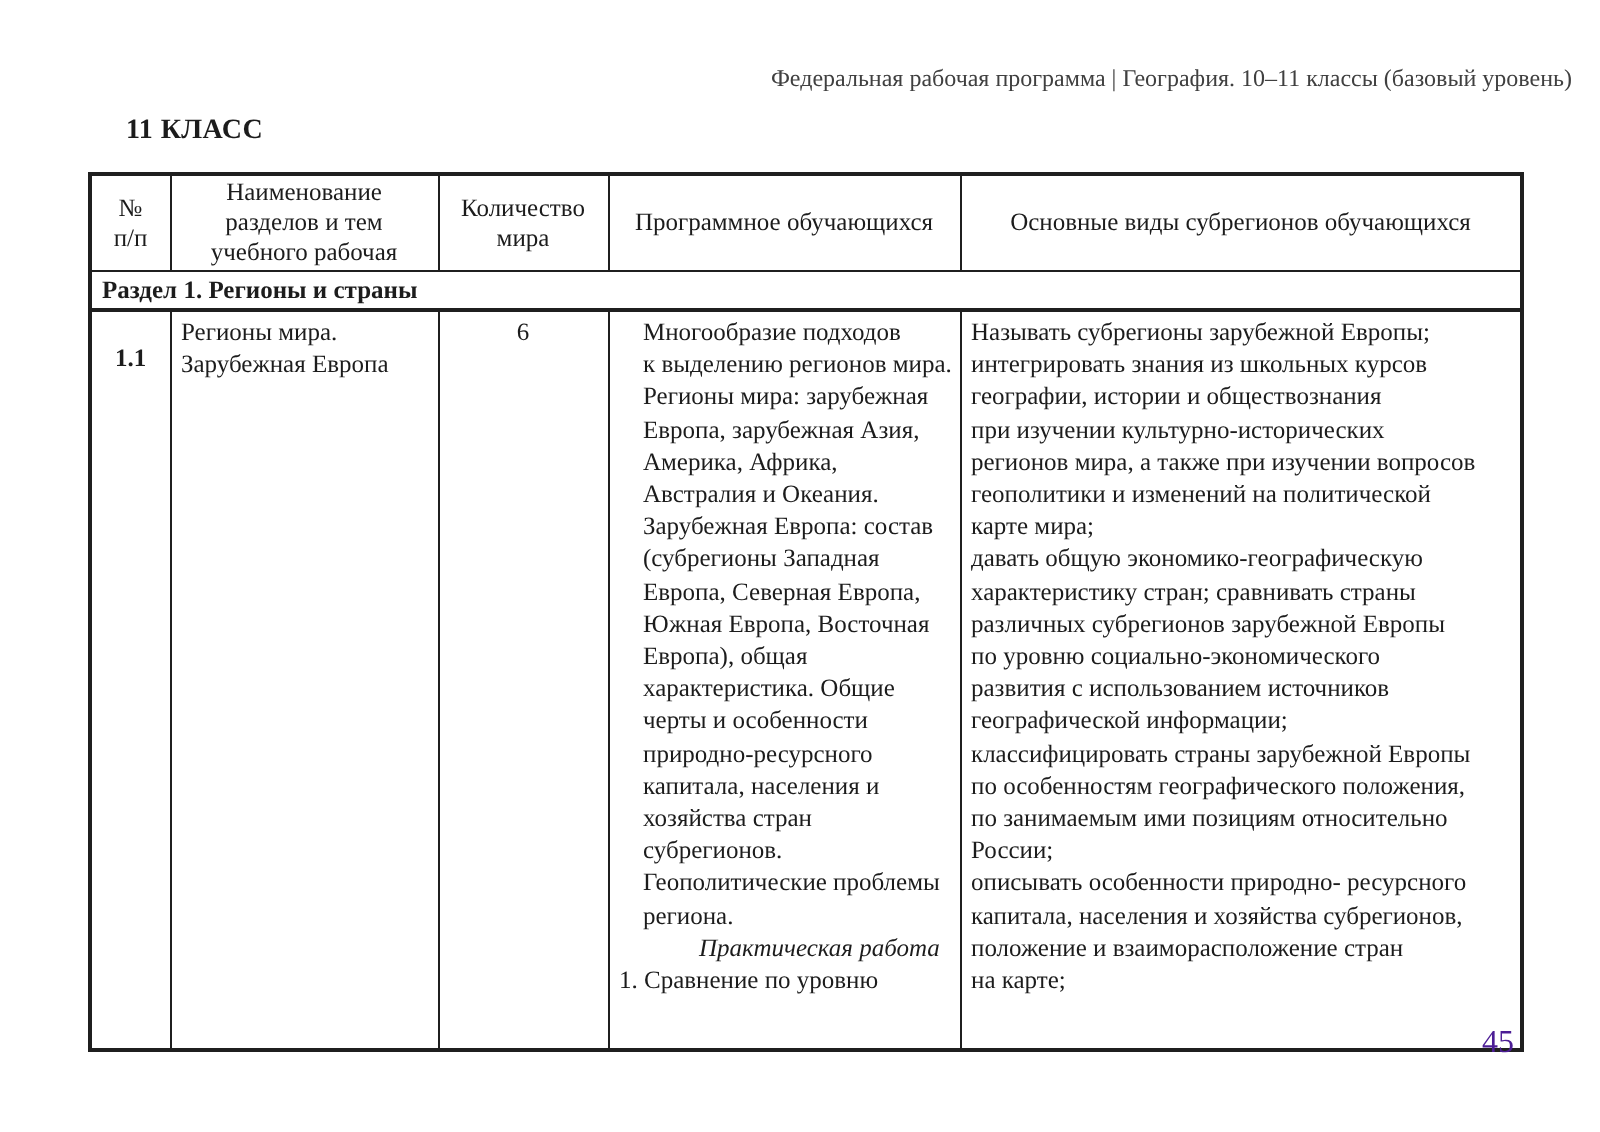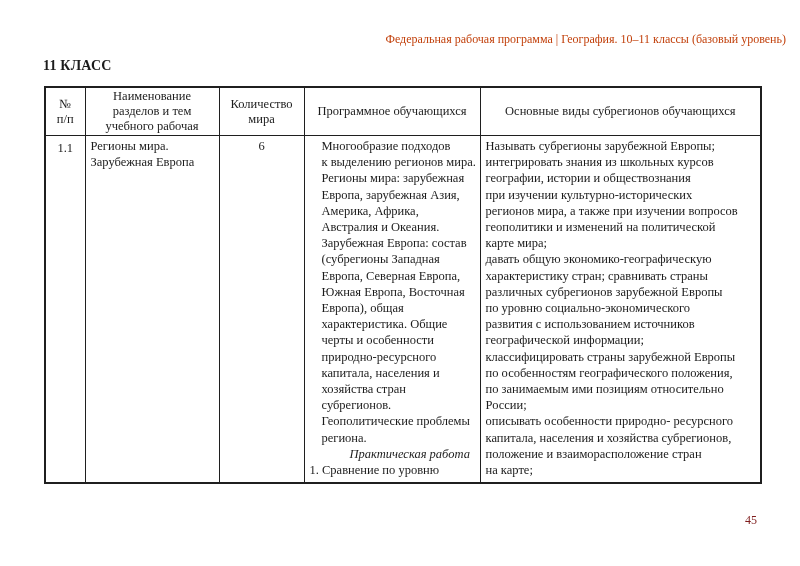--- a/index.html
+++ b/index.html
@@ -9,27 +9,27 @@
     font-family: "Liberation Serif", "DejaVu Serif", serif;
     color: #1c1c1c;
     overflow: hidden;
   }
   .sheet { position: relative; width: 800px; height: 566px; background: #fff; }
 
   .running-header {
     position: absolute;
     top: 32px; right: 14px;
     font-size: 12px;
-    color: #c2410c;
+    color: #404040;
     white-space: nowrap;
   }
 
   .page-title {
     position: absolute;
-    top: 58px; left: 43px;
+    top: 58px; left: 63px;
     font-size: 14px;
     font-weight: bold;
     letter-spacing: 0.2px;
   }
 
   table.program-table {
     position: absolute;
     top: 86px; left: 44px;
     width: 716px;
     border-collapse: collapse;
@@ -60,37 +60,37 @@
     height: 15px;
   }
   .body-row td {
     vertical-align: top;
     font-size: 12.5px;
     line-height: 16.2px;
     padding: 2px 3px 2px 5px;
     height: 338px;
   }
   .body-row td.cell-num {
-    font-weight: normal;
+    font-weight: bold;
     text-align: center;
-    padding: 4px 1px;
+    padding: 15px 1px;
     margin-top: 35px;
   }
   .body-row td.cell-hours {
     text-align: center;
     padding: 2px 1px;
   }
   .pre { white-space: pre-line; margin-left: 12px; }
   .italic-line { font-style: italic; margin-left: 40px; }
 
   .page-number {
     position: absolute;
     top: 513px; right: 43px;
-    font-size: 12px;
-    color: #7f1d1d;
+    font-size: 16px;
+    color: #4c1d95;
   }
 </style>
 </head>
 <body>
 
 <div class="sheet">
 
   <div class="running-header">Федеральная рабочая программа | География. 10–11 классы (базовый уровень)</div>
 
   <div class="page-title">11 КЛАСС</div>
@@ -110,20 +110,23 @@
         <th>Наименование
 разделов и тем
 учебного рабочая</th>
         <th>Количество
 мира</th>
         <th>Программное обучающихся</th>
         <th>Основные виды субрегионов обучающихся</th>
       </tr>
     </thead>
     <tbody>
+      <tr class="section-row">
+        <td colspan="5">Раздел 1. Регионы и страны</td>
+      </tr>
       <tr class="body-row">
         <td class="cell-num">1.1</td>
         <td class="pre">Регионы мира.
 Зарубежная Европа</td>
         <td class="cell-hours">6</td>
         <td>
           <div class="pre">Многообразие подходов
 к выделению регионов мира.
 Регионы мира: зарубежная
 Европа, зарубежная Азия,

